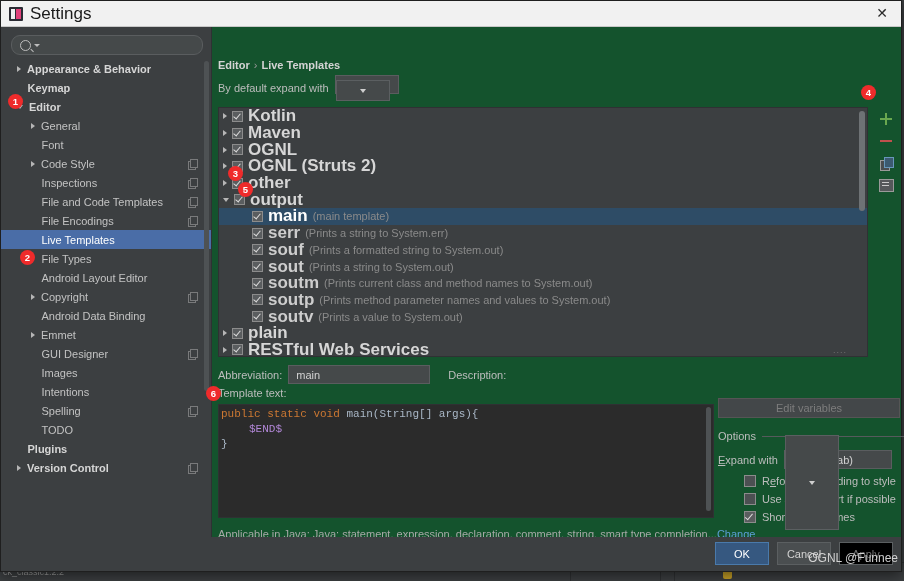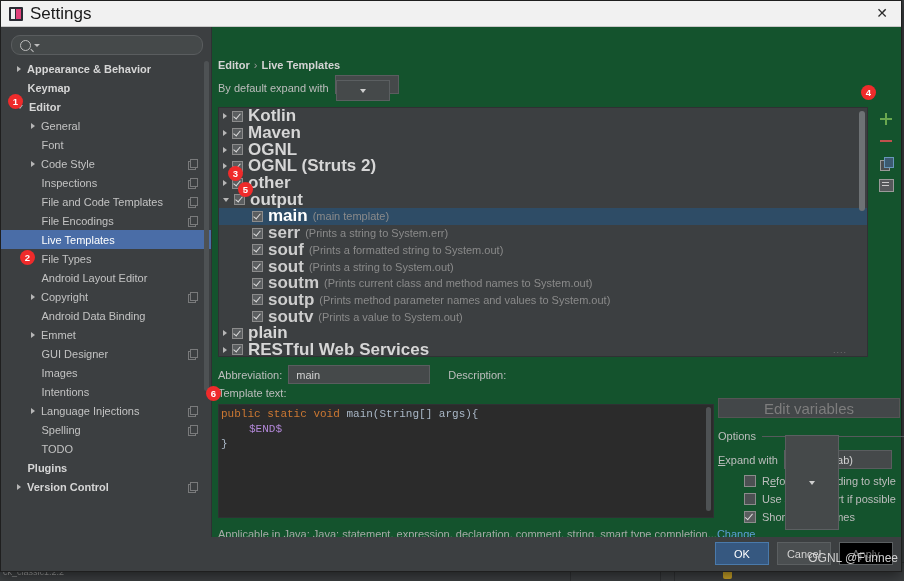--- a/index.html
+++ b/index.html
@@ -128,21 +128,21 @@
   .codebox .kw{color:#cc7832;}
   .codebox .pl{color:#a9b7c6;}
   .codebox .var{color:#b388d9;}
   .codescroll{position:absolute;right:2px;top:2px;width:5px;height:104px;background:#4e5254;border-radius:3px;}
 
   .applicable{position:absolute;left:6px;top:501px;font-size:11px;color:#a8a8a8;white-space:nowrap;}
   .applicable a{color:#5c9fd6;text-decoration:none;}
 
   
   .editvars{position:absolute;left:506px;top:371px;width:180px;height:18px;background:#434749;border:1px solid #555;
-            display:flex;align-items:center;justify-content:center;font-size:15px;color:#7d7d7d;cursor:default;}
+            display:flex;align-items:center;justify-content:center;font-size:11px;color:#7d7d7d;cursor:default;}
   .optgroup{position:absolute;left:506px;top:403px;width:188px;}
   .optlegend{font-size:11px;color:#bdbdbd;display:flex;align-items:center;}
   .optlegend .line{flex:1;height:1px;background:#565a5c;margin-left:6px;}
   .optrow{display:flex;align-items:center;margin-top:8px;}
   .optrow .lb{font-size:11px;color:#bdbdbd;margin-right:6px;}
   .cbrow{display:flex;align-items:center;margin-top:6px;padding-left:26px;}
   .cb{width:10px;height:10px;border:1px solid #8c8c8c;background:#4c5052;margin-right:6px;flex:0 0 auto;position:relative;}
   .cb.on{background:#5a5d5f;}
   .cb.on:after{content:"";position:absolute;left:2px;top:0px;width:3px;height:6.5px;border-right:1.6px solid #dcdcdc;border-bottom:1.6px solid #dcdcdc;transform:rotate(40deg);}
   .cbrow .t{font-size:11px;color:#bdbdbd;}
@@ -293,28 +293,20 @@
                 <i class="b"></i>
               </span>
             </div>
             <div class="trow ind2">
               <span class="arw none"></span>
               <span class="lbl">Images</span>
             </div>
             <div class="trow ind2">
               <span class="arw none"></span>
               <span class="lbl">Intentions</span>
-            </div>
-            <div class="trow ind2">
-              <span class="arw right"></span>
-              <span class="lbl">Language Injections</span>
-              <span class="copyic">
-                <i class="a"></i>
-                <i class="b"></i>
-              </span>
             </div>
             <div class="trow ind2">
               <span class="arw none"></span>
               <span class="lbl">Spelling</span>
               <span class="copyic">
                 <i class="a"></i>
                 <i class="b"></i>
               </span>
             </div>
             <div class="trow ind2">

